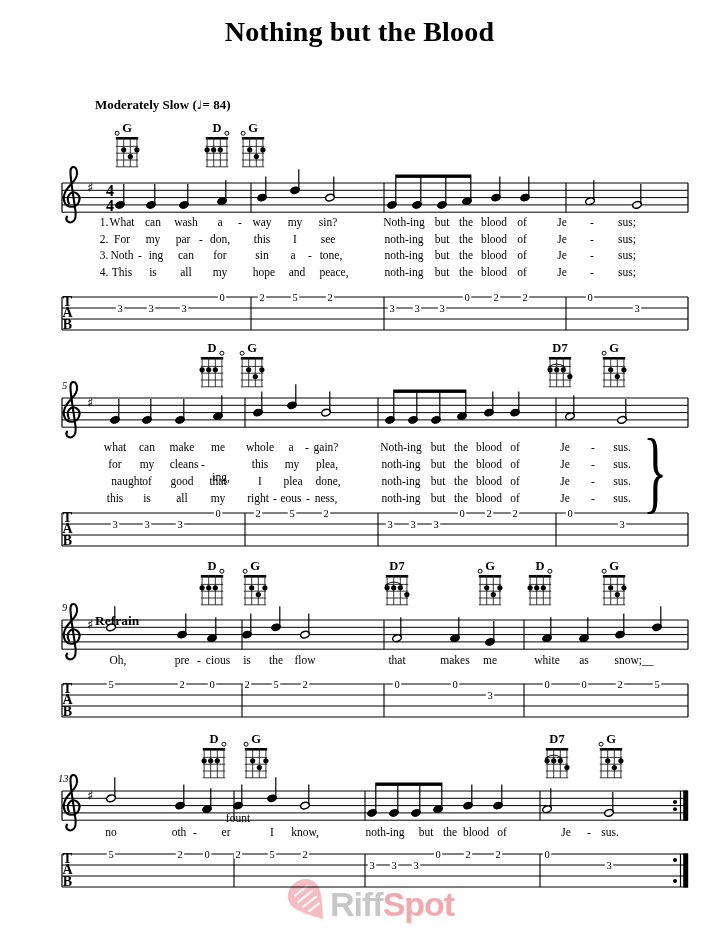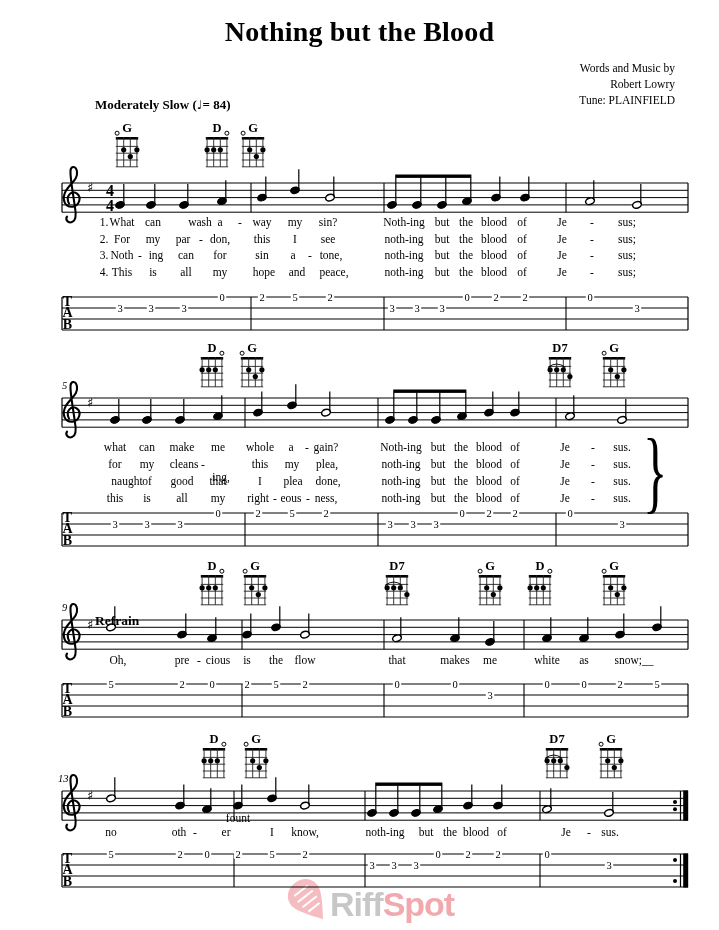--- a/index.html
+++ b/index.html
@@ -794,33 +794,28 @@
           <rect x="542.8" y="849.2" width="8.4" height="9.4" fill="#fff"></rect>
           <text x="547" y="857.5" text-anchor="middle" font-family="&quot;Liberation Serif&quot;,serif" font-size="10.5">0</text>
           <rect x="604.8" y="860.2" width="8.4" height="9.4" fill="#fff"></rect>
           <text x="609" y="868.5" text-anchor="middle" font-family="&quot;Liberation Serif&quot;,serif" font-size="10.5">3</text>
         </g>
       </g>
     </svg>
 
   <div class="title">Nothing but the Blood</div>
 
-  <div class="credits">
-    <div>Words and Music by</div>
-    <div>Robert Lowry</div>
-    <div>Tune: PLAINFIELD</div>
-  </div>
 
   <div class="tempo"><span>Moderately Slow</span><span>  (</span><span class="glyph">♩</span><span>= 84)</span></div>
 
   <div id="overlay">
       <span class="lyr" style="left: 104px; top: 216px;">1.</span>
       <span class="lyr" style="left: 122px; top: 216px;">What</span>
       <span class="lyr" style="left: 153px; top: 216px;">can</span>
-      <span class="lyr" style="left: 200px; top: 216px;">wash</span>
+      <span class="lyr" style="left: 186px; top: 216px;">wash</span>
       <span class="lyr" style="left: 220px; top: 216px;">a</span>
       <span class="lyr" style="left: 240px; top: 216px;">-</span>
       <span class="lyr" style="left: 262px; top: 216px;">way</span>
       <span class="lyr" style="left: 295px; top: 216px;">my</span>
       <span class="lyr" style="left: 328px; top: 216px;">sin?</span>
       <span class="lyr" style="left: 404px; top: 216px;">Noth-ing</span>
       <span class="lyr" style="left: 442px; top: 216px;">but</span>
       <span class="lyr" style="left: 466px; top: 216px;">the</span>
       <span class="lyr" style="left: 494px; top: 216px;">blood</span>
       <span class="lyr" style="left: 522px; top: 216px;">of</span>

